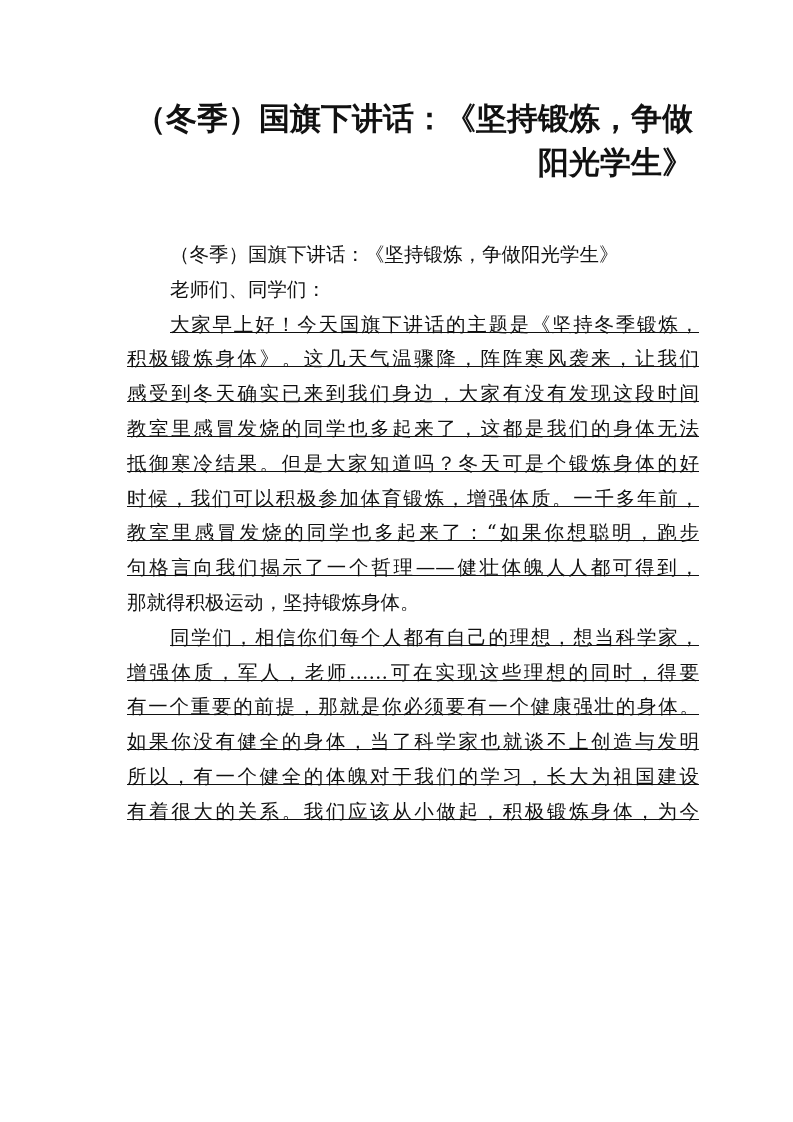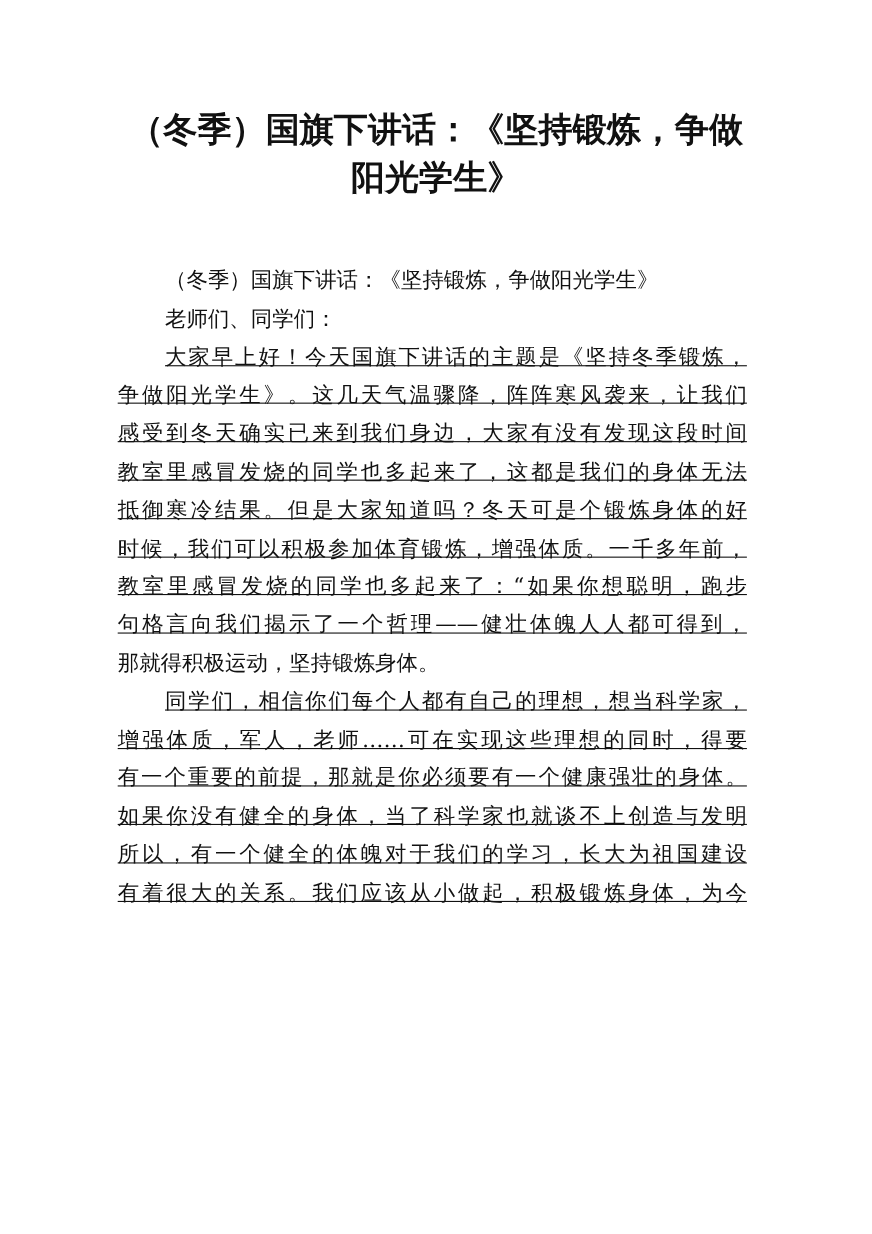--- a/index.html
+++ b/index.html
@@ -20,34 +20,34 @@
       left: 0; top: 0;
       width: 793px;
       height: 1122px;
       background: #ffffff;
     }
     .title {
       position: absolute;
       left: 100px;
       width: 593px;
       top: 96px;
-      text-align: center;
+      text-align: right;
       font-family: "DejaVu Sans", "Liberation Sans", sans-serif;
       font-weight: bold;
       font-size: 31px;
       line-height: 44px;
       letter-spacing: 0px;
     }
     .title .tline {
       display: block;
       white-space: nowrap;
     }
     .body-text {
       position: absolute;
-      left: 107px;
+      left: 127px;
       top: 238px;
       width: 572px;
       font-size: 19.5px;
       line-height: 34.8px;
     }
     .line {
       display: block;
       white-space: nowrap;
       height: 34.8px;
     }
@@ -69,21 +69,21 @@
     <span class="tline">（冬季）国旗下讲话：《坚持锻炼，争做</span>
     <span class="tline">阳光学生》</span>
   </div>
 
   <div class="body-text">
     <span class="line indent">（冬季）国旗下讲话：《坚持锻炼，争做阳光学生》</span>
     <span class="line indent">老师们、同学们：</span>
 
     <div>
       <span class="line indent justify">大家早上好！今天国旗下讲话的主题是《坚持冬季锻炼，</span>
-      <span class="line justify">争做阳光学生》。这几天气温骤降，阵阵寒风袭来，让我们</span>
+      <span class="line justify">积极锻炼身体》。这几天气温骤降，阵阵寒风袭来，让我们</span>
       <span class="line justify">感受到冬天确实已来到我们身边，大家有没有发现这段时间</span>
       <span class="line justify">教室里感冒发烧的同学也多起来了，这都是我们的身体无法</span>
       <span class="line justify">抵御寒冷结果。但是大家知道吗？冬天可是个锻炼身体的好</span>
       <span class="line justify">时候，我们可以积极参加体育锻炼，增强体质。一千多年前，</span>
       <span class="line justify">教室里感冒发烧的同学也多起来了：“如果你想聪明，跑步</span>
       <span class="line justify">句格言向我们揭示了一个哲理——健壮体魄人人都可得到，</span>
       <span class="line">那就得积极运动，坚持锻炼身体。</span>
     </div>
 
     <div>

